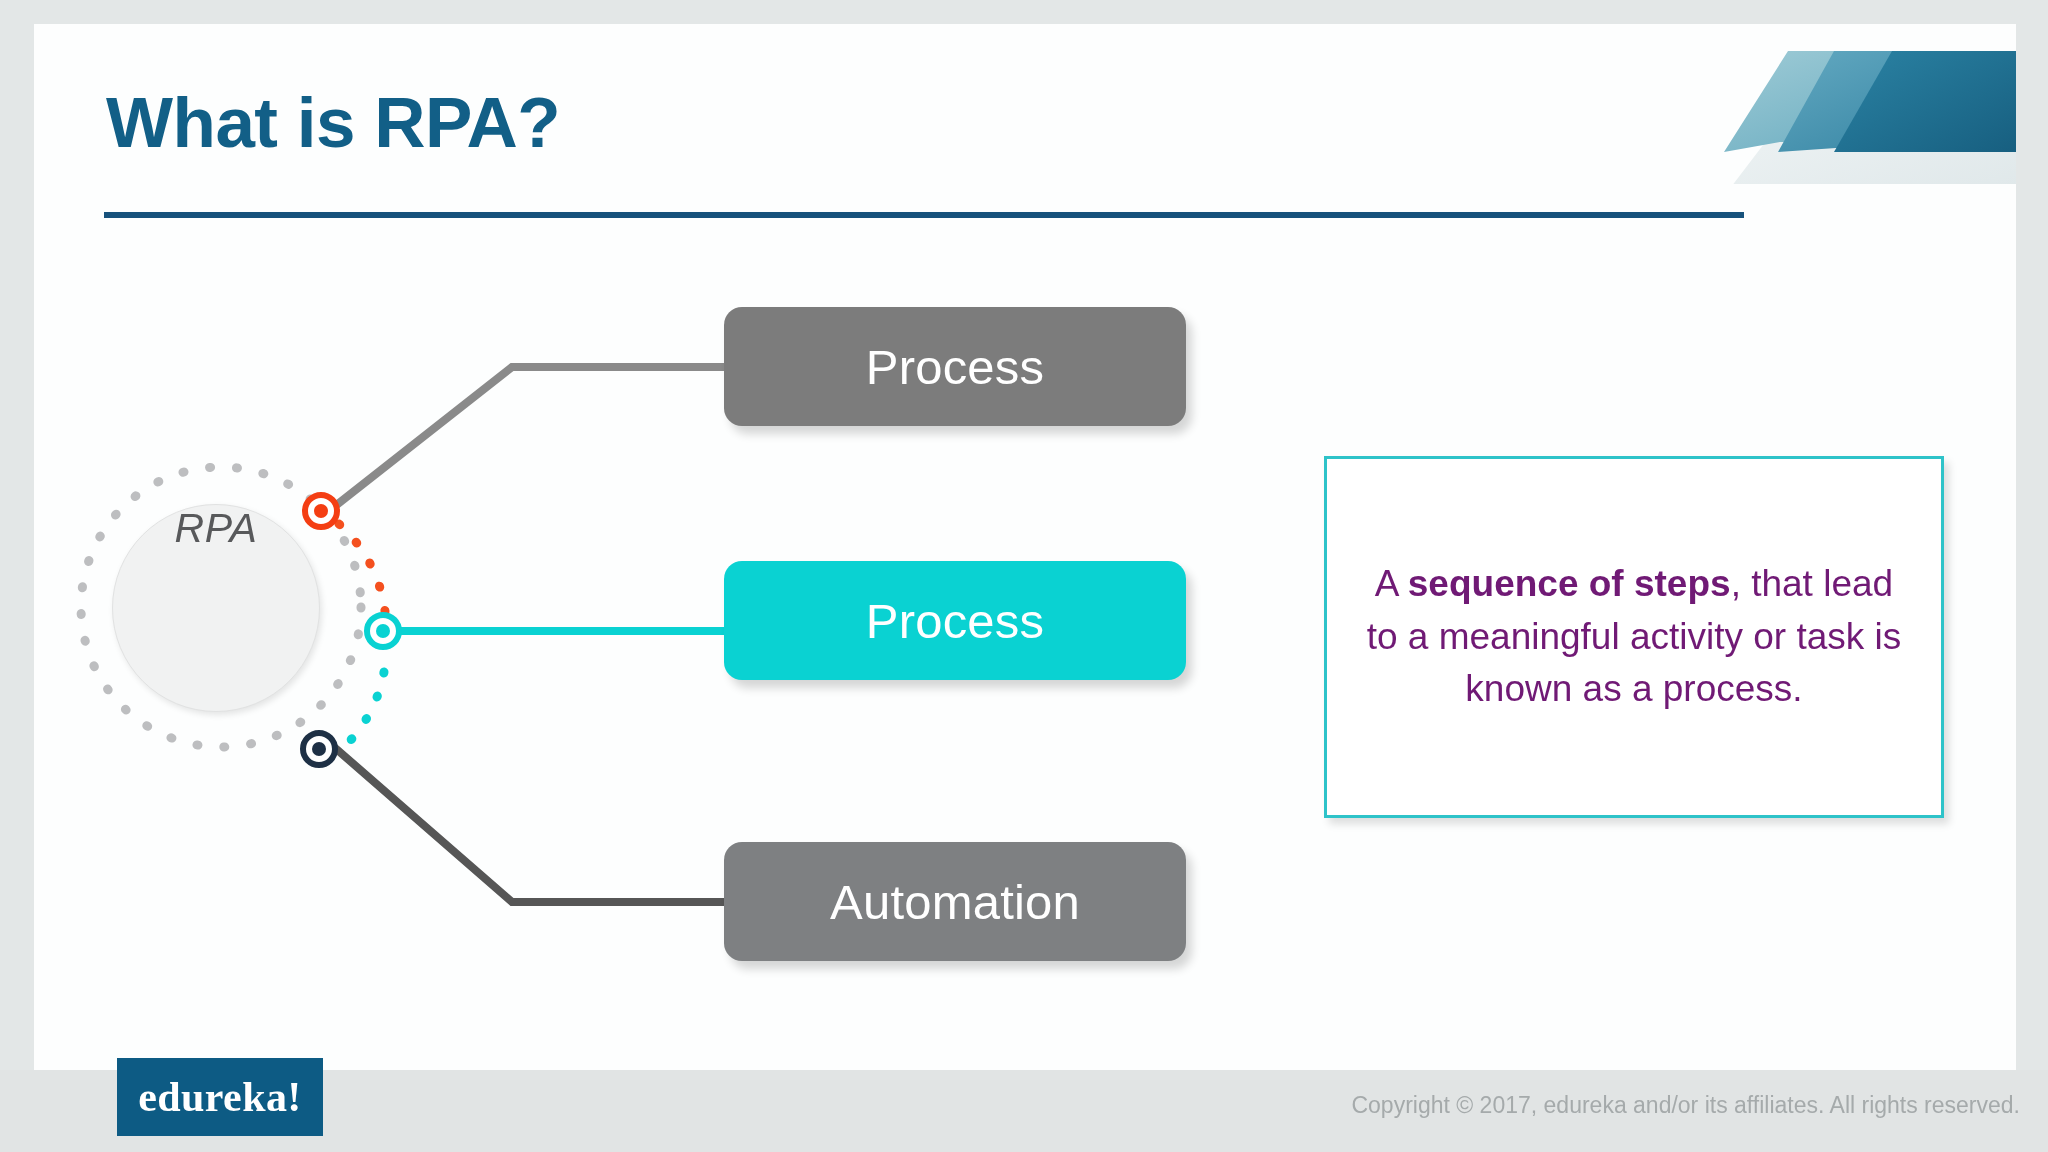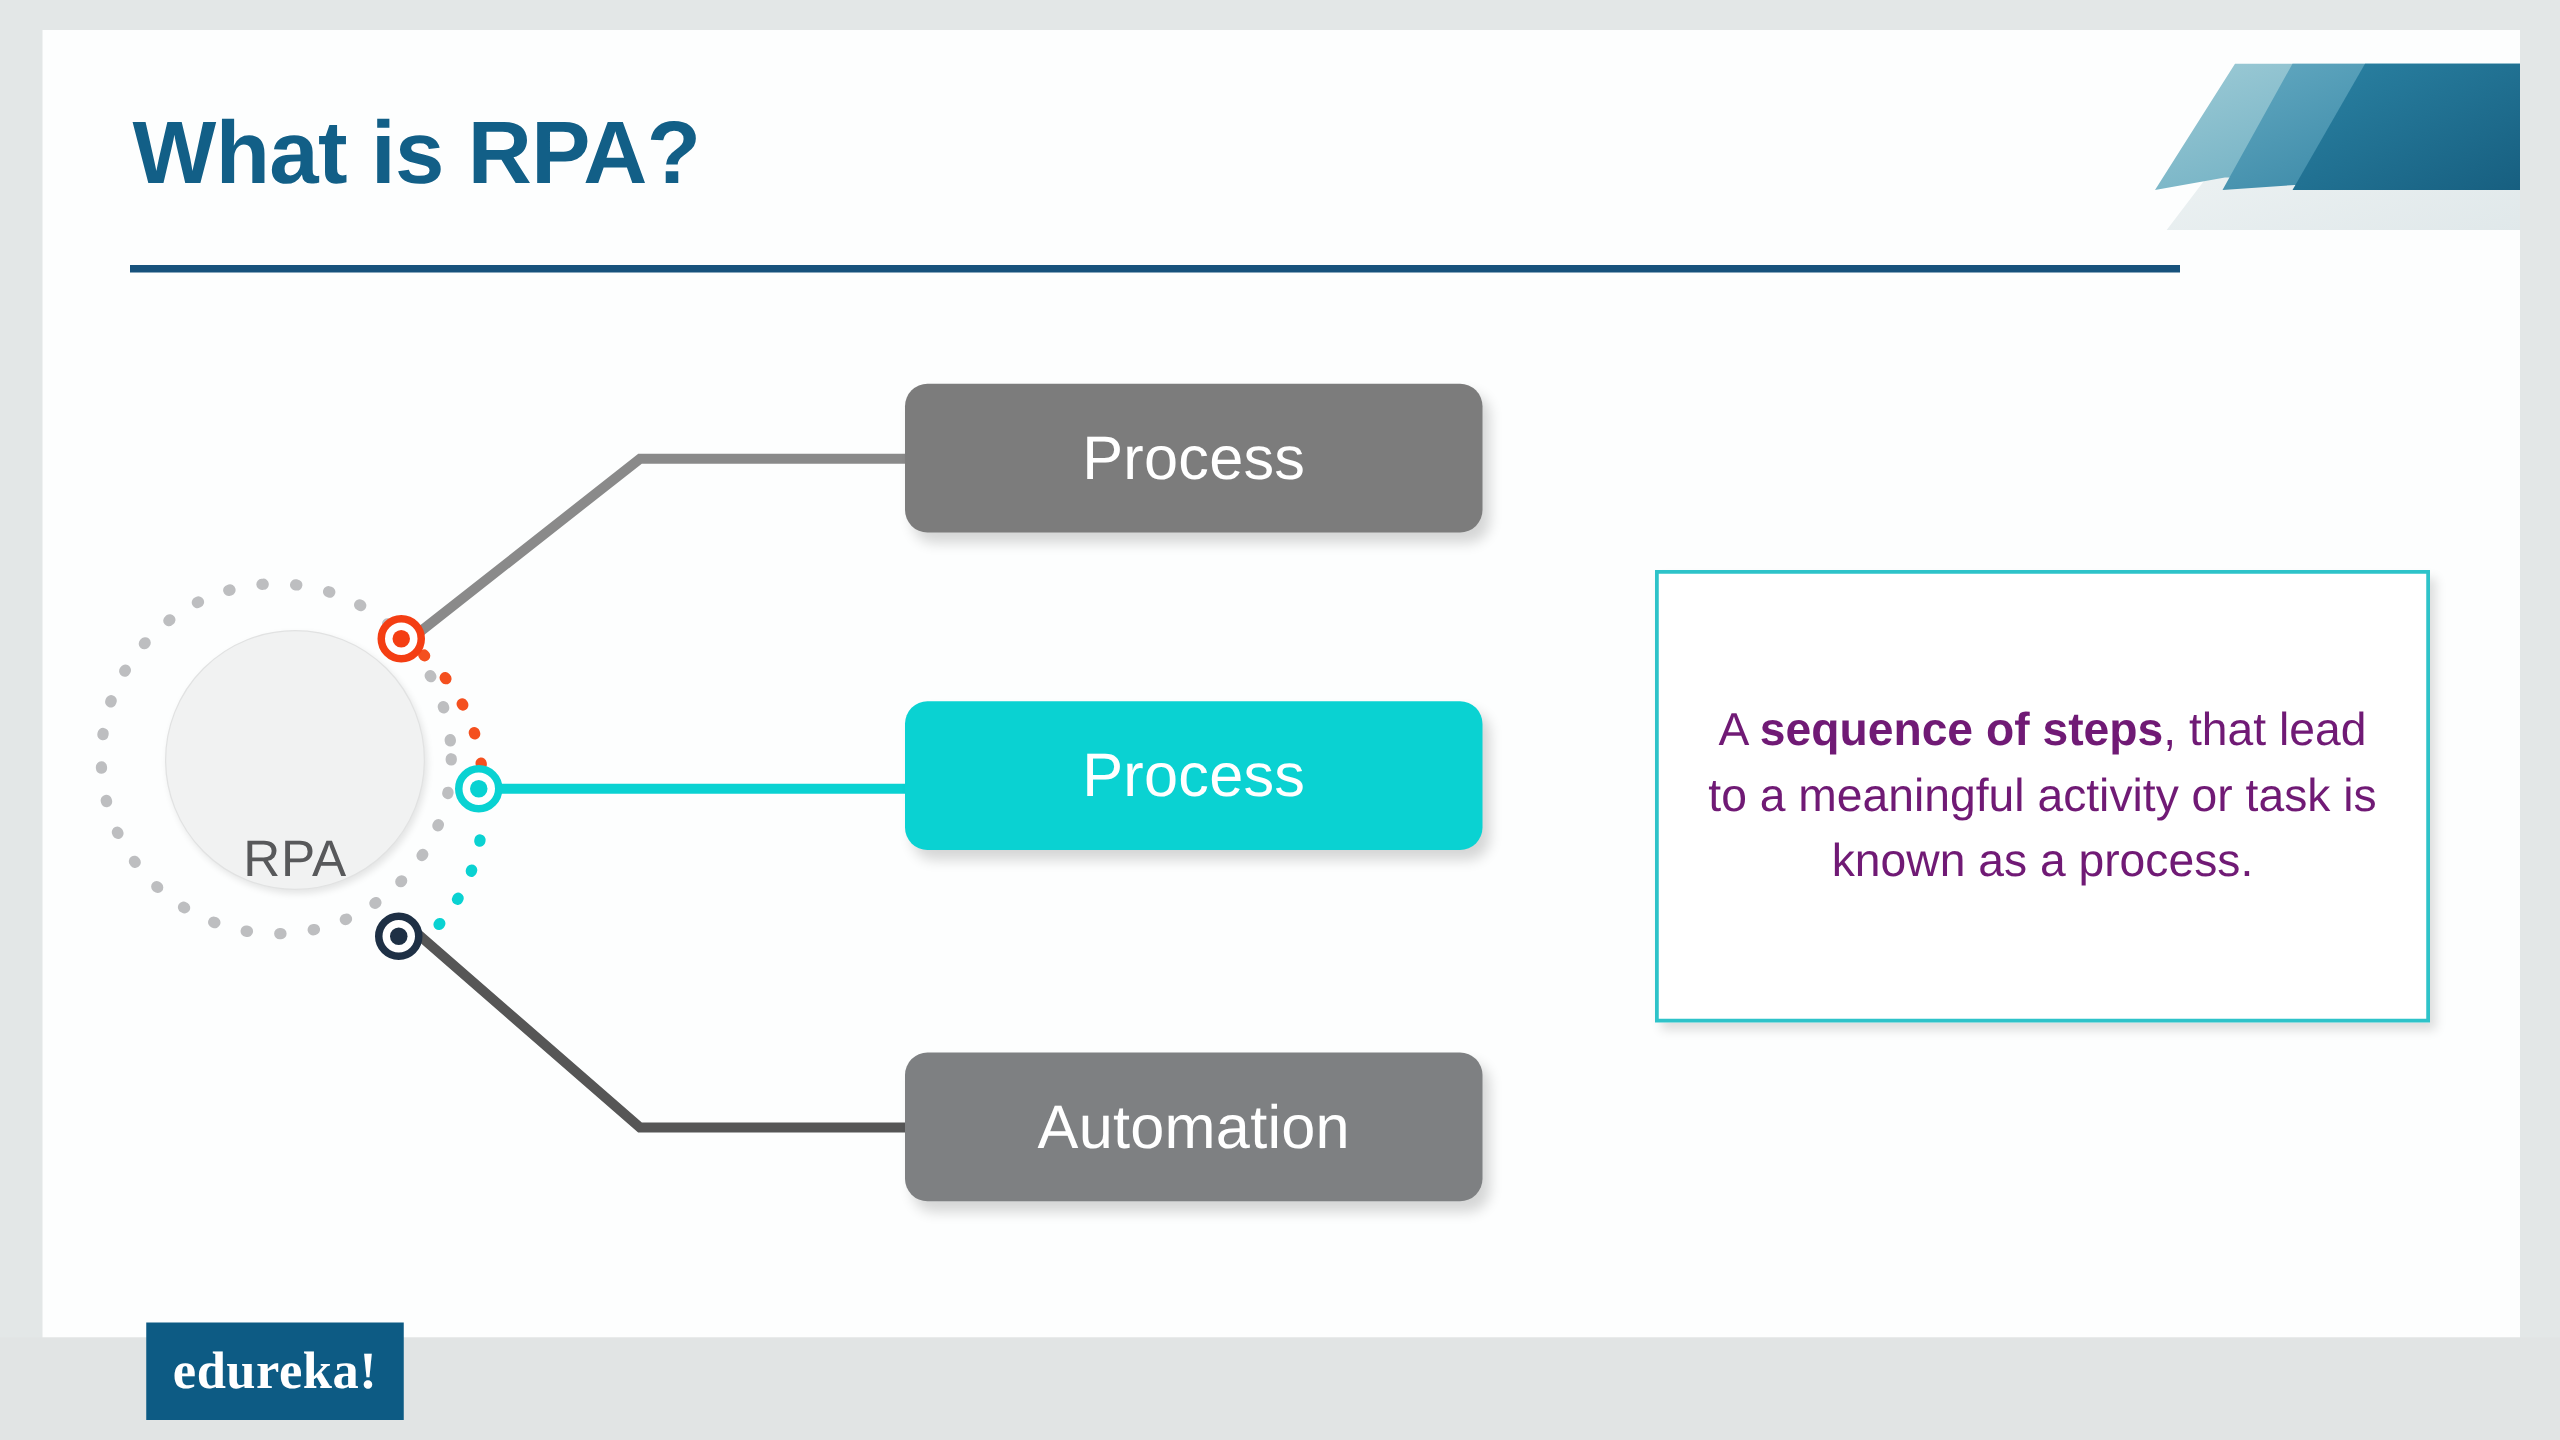--- a/index.html
+++ b/index.html
@@ -74,31 +74,32 @@
   
   #hub-wrap {
     position: absolute;
     left: 42px;
     top: 438px;
     width: 290px;
     height: 290px;
   }
   #hub-circle {
     position: absolute;
-    left: 56px;
+    left: 36px;
     top: 42px;
     width: 206px;
     height: 206px;
     border-radius: 50%;
     background: #f1f2f2;
     border: 1px solid #e1e2e2;
     box-shadow: 2px 3px 6px rgba(0,0,0,0.10);
     display: flex;
-    align-items: flex-end;
-    justify-content: center;
+    align-items: flex-start;
+    justify-content: center;
+    font-style: italic;
   }
   #hub-label {
     font-family: "Liberation Sans", sans-serif;
     font-size: 41px;
     color: #58595b;
     letter-spacing: 0.5px;
   }
 
   
   .node-marker {
@@ -324,14 +325,15 @@
     </div>
 
   </div>
 
   <div id="footer-band"></div>
 
   <div id="brand-logo">
     <span id="brand-logo-text">edureka!</span>
   </div>
 
+  <div id="copyright-text">Copyright © 2017, edureka and/or its affiliates. All rights reserved.</div>
 
 </div>
 
 </body></html>

